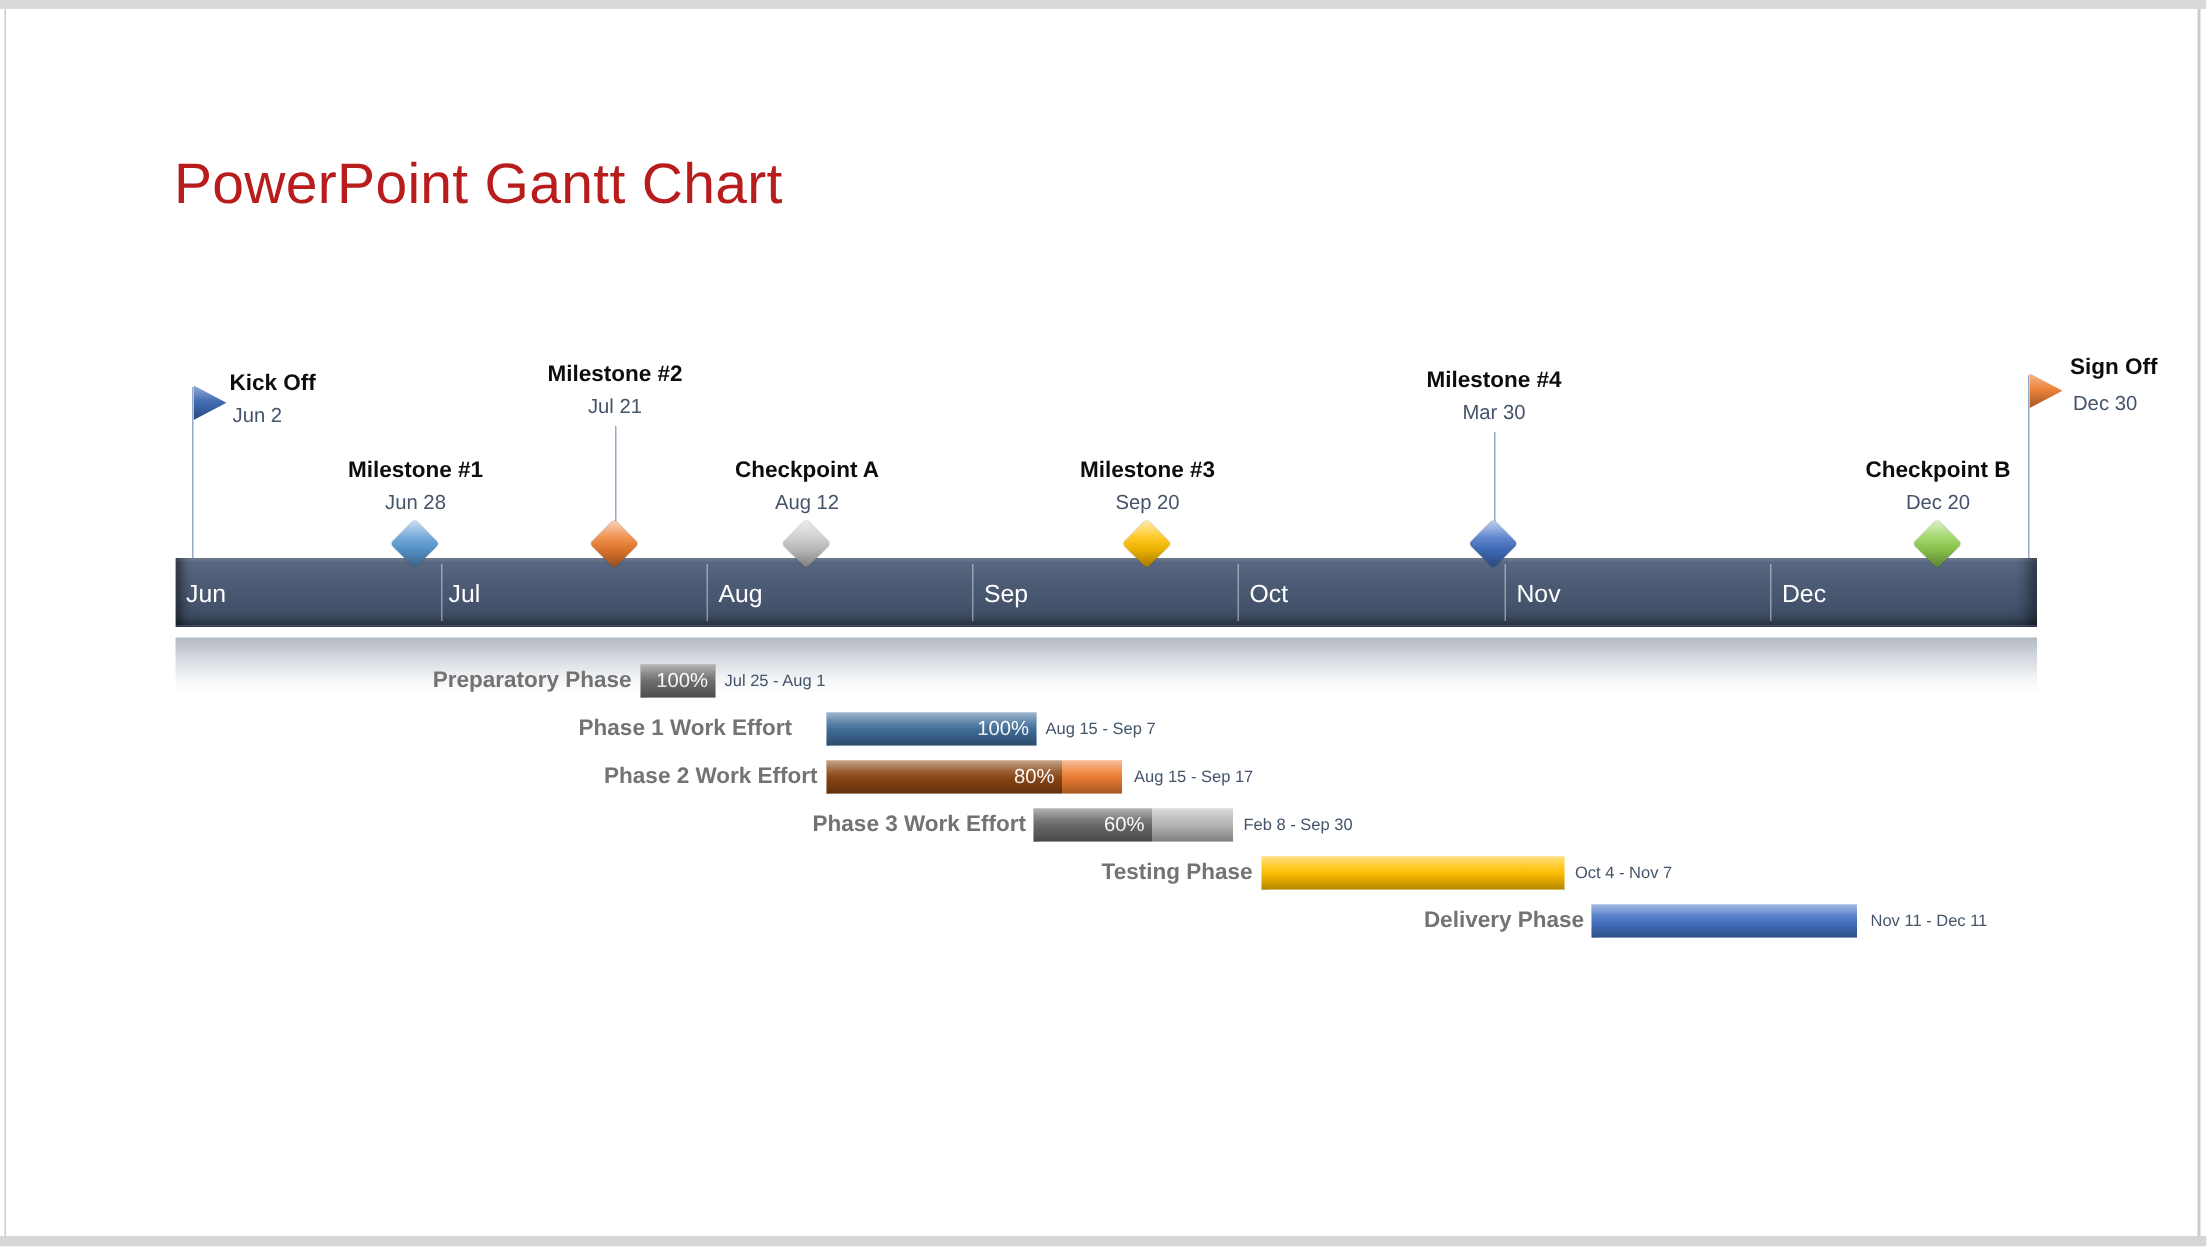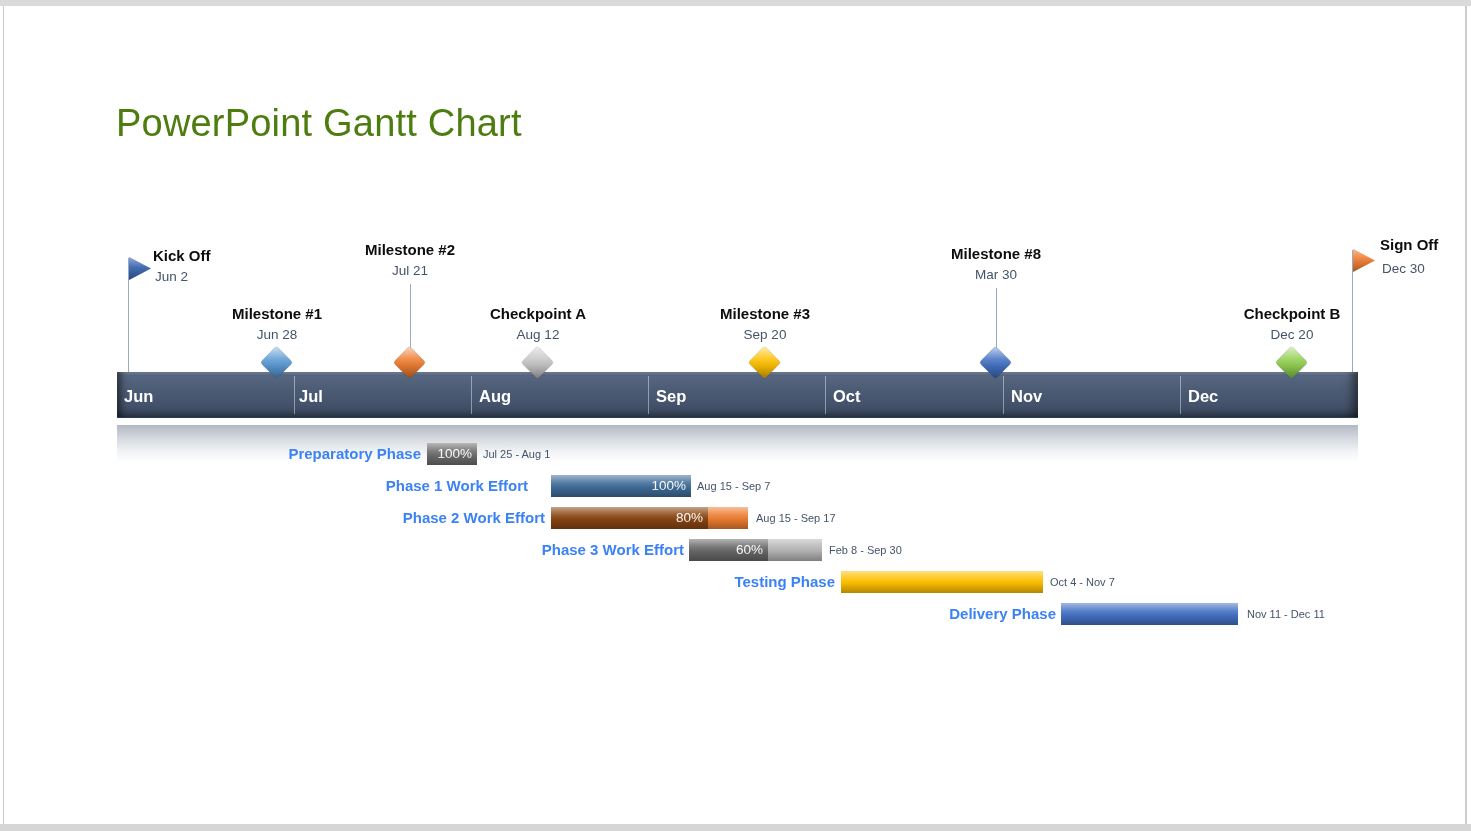--- a/index.html
+++ b/index.html
@@ -7,49 +7,49 @@
     font-family:"Liberation Sans","DejaVu Sans",sans-serif; }
   .abs { position:absolute; }
   #stage { position:relative; width:1471px; height:831px; background:#ffffff; }
 
   
   .frame-top { left:0; top:0; width:1471px; height:6px; background:#dadada; }
   .frame-bottom { left:0; top:824px; width:1471px; height:7px; background:#d6d6d6; }
   .frame-left { left:3px; top:6px; width:1px; height:818px; background:#cccccc; }
   .frame-right { left:1465px; top:6px; width:2px; height:818px; background:#cccccc; }
 
-  .slide-title { left:116px; top:102px; font-size:38px; font-weight:400; color:#4d7c0f; letter-spacing:.2px; }
+  .slide-title { left:116px; top:102px; font-size:38px; font-weight:400; color:#b91c1c; letter-spacing:.2px; }
 
   
   .tl-bar { left:117px; top:372px; width:1241px; height:46px;
     background:linear-gradient(180deg,#5b6a84 0%,#4d5c75 38%,#45546c 68%,#3a4960 100%);
     border-bottom:1px solid #2c3a4e;
     box-shadow: inset 9px 0 7px -5px rgba(0,0,0,.5), inset -12px 0 9px -6px rgba(0,0,0,.45),
                 inset 0 -7px 7px -4px rgba(0,0,0,.35), inset 0 2px 2px rgba(255,255,255,.14); }
   .tl-reflect { left:117px; top:425px; width:1241px; height:37px;
     background:linear-gradient(180deg,#b3b9c3 0%,#d6dae0 38%,#f1f3f5 72%,#ffffff 100%); }
   .mdiv { width:1px; top:376px; height:38px; background:rgba(255,255,255,.42); }
-  .month { top:384px; color:#ffffff; font-size:16.5px; line-height:24px;font-weight:bold; }
+  .month { top:384px; color:#ffffff; font-size:16.5px; line-height:24px; }
 
   
   .ms-title { font-size:15px; font-weight:700; color:#0d0d0d; white-space:nowrap; }
   .ms-date  { font-size:13.5px; color:#44546A; white-space:nowrap; }
   .center { transform:translateX(-50%); text-align:center; width:max-content; }
   .vline { width:1px; background:#98a9c6; }
   .diamond { width:23px; height:23px; transform:rotate(45deg); border-radius:2.5px;
     position:absolute; box-shadow:0 0 1px rgba(0,0,0,.4); }
   .diamond::after { content:""; position:absolute; inset:0; border-radius:2.5px;
     background:linear-gradient(135deg, rgba(255,255,255,.7) 0%, rgba(255,255,255,.15) 38%,
       rgba(0,0,0,.08) 62%, rgba(0,0,0,.38) 100%); }
   .flag { position:absolute; width:22px; height:23px; clip-path:polygon(0 0,100% 50%,0 100%); }
   .flag::after { content:""; position:absolute; inset:0;
     background:linear-gradient(180deg, rgba(255,255,255,.45) 0%, rgba(255,255,255,.05) 45%, rgba(0,0,0,.3) 100%); }
 
   
-  .task-label { font-size:15px; font-weight:700; color:#3b82f6; line-height:22px;
+  .task-label { font-size:15px; font-weight:700; color:#737373; line-height:22px;
     transform:translateX(-100%); white-space:nowrap; }
   .task-dates { font-size:11px; color:#44546A; line-height:22px; white-space:nowrap; }
   .bar { height:22px; position:absolute; box-shadow: inset 5px 0 5px -3px rgba(0,0,0,.42); }
   .bar-seg { position:absolute; top:0; bottom:0; }
   .bar-seg::after { content:""; position:absolute; inset:0; pointer-events:none;
     background:linear-gradient(180deg, rgba(255,255,255,.5) 0%, rgba(255,255,255,.12) 35%,
       rgba(0,0,0,.03) 55%, rgba(0,0,0,.3) 100%); }
   .pct { position:absolute; right:5px; top:0; bottom:0; color:#ffffff; font-size:13.5px;
     line-height:22px; }
 </style>
@@ -109,21 +109,21 @@
     <div class="abs diamond" style="left: 526px; top: 351px; background-color: rgb(198, 198, 198);"></div>
   </div>
 
   <div>
     <div class="abs ms-title center" style="left:765px; top:305px">Milestone #3</div>
     <div class="abs ms-date center" style="left:765px; top:327px">Sep 20</div>
     <div class="abs diamond" style="left: 753px; top: 351px; background-color: rgb(255, 192, 0);"></div>
   </div>
 
   <div>
-    <div class="abs ms-title center" style="left:996px; top:245px">Milestone #8</div>
+    <div class="abs ms-title center" style="left:996px; top:245px">Milestone #4</div>
     <div class="abs ms-date center" style="left:996px; top:267px">Mar 30</div>
     <div class="abs vline" style="left:996px; top:288px; height:66px"></div>
     <div class="abs diamond" style="left: 984px; top: 351px; background-color: rgb(68, 114, 196);"></div>
   </div>
 
   <div>
     <div class="abs ms-title center" style="left:1292px; top:305px">Checkpoint B</div>
     <div class="abs ms-date center" style="left:1292px; top:327px">Dec 20</div>
     <div class="abs diamond" style="left: 1280px; top: 351px; background-color: rgb(146, 208, 80);"></div>
   </div>

